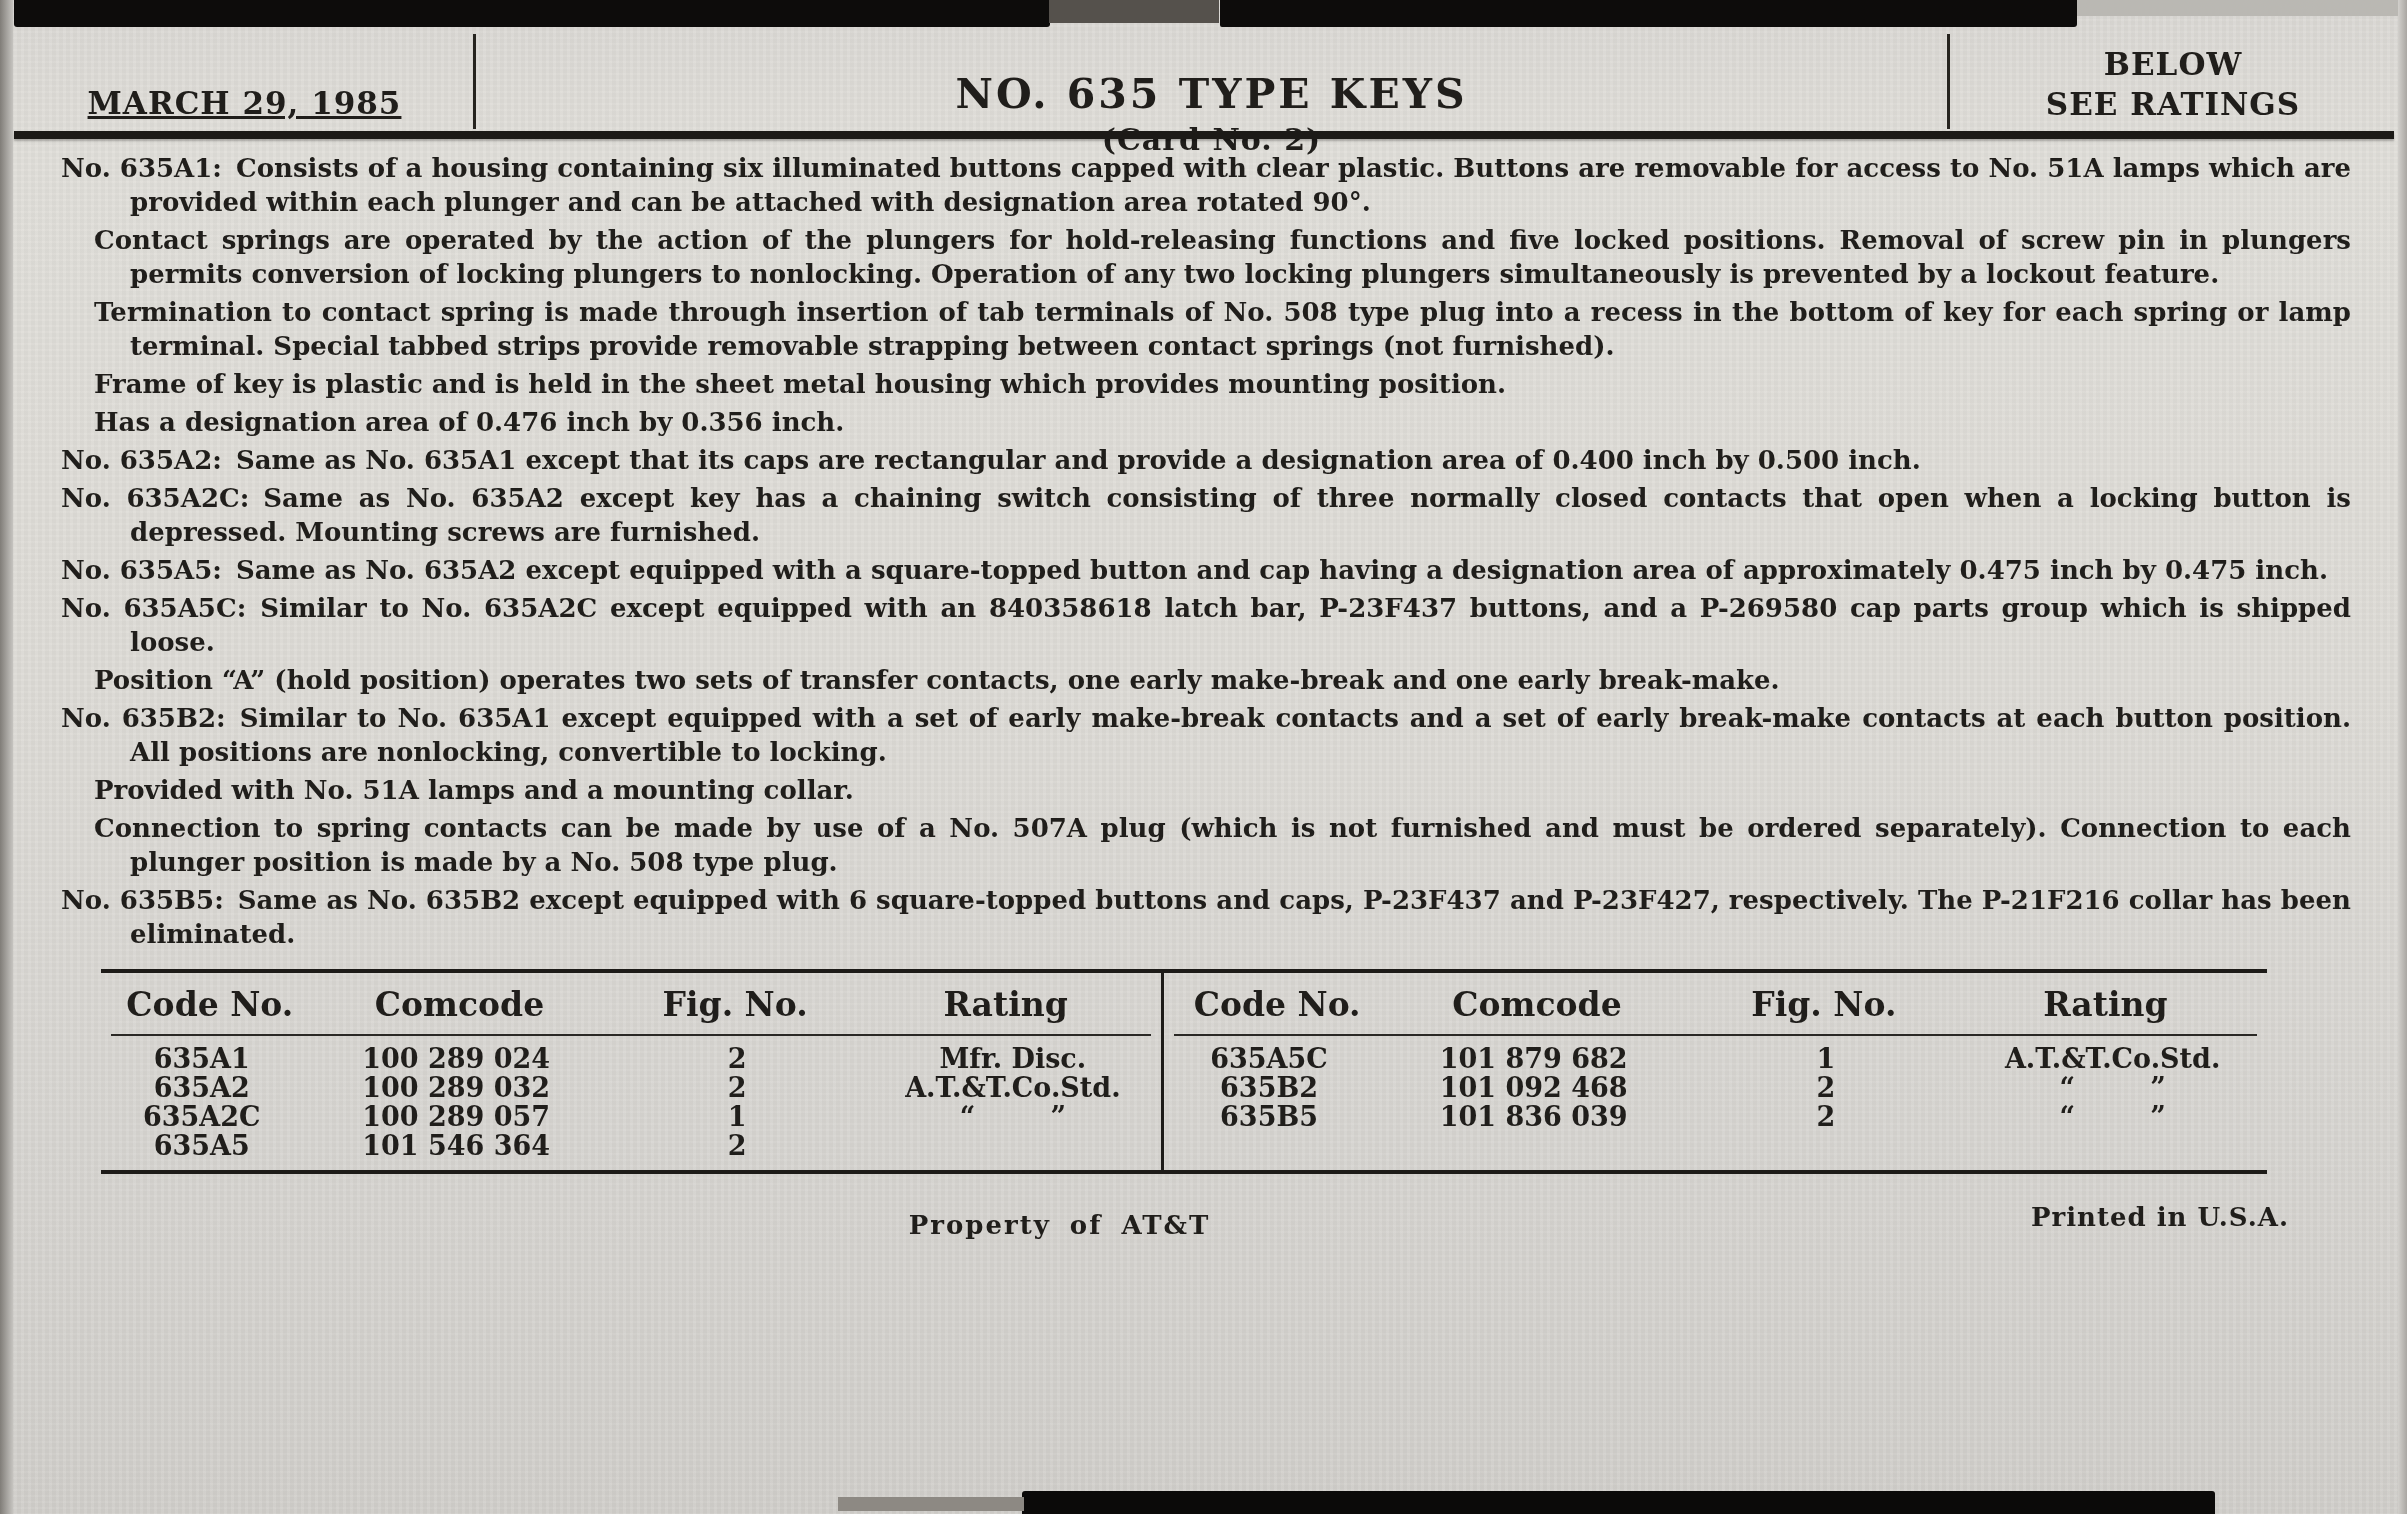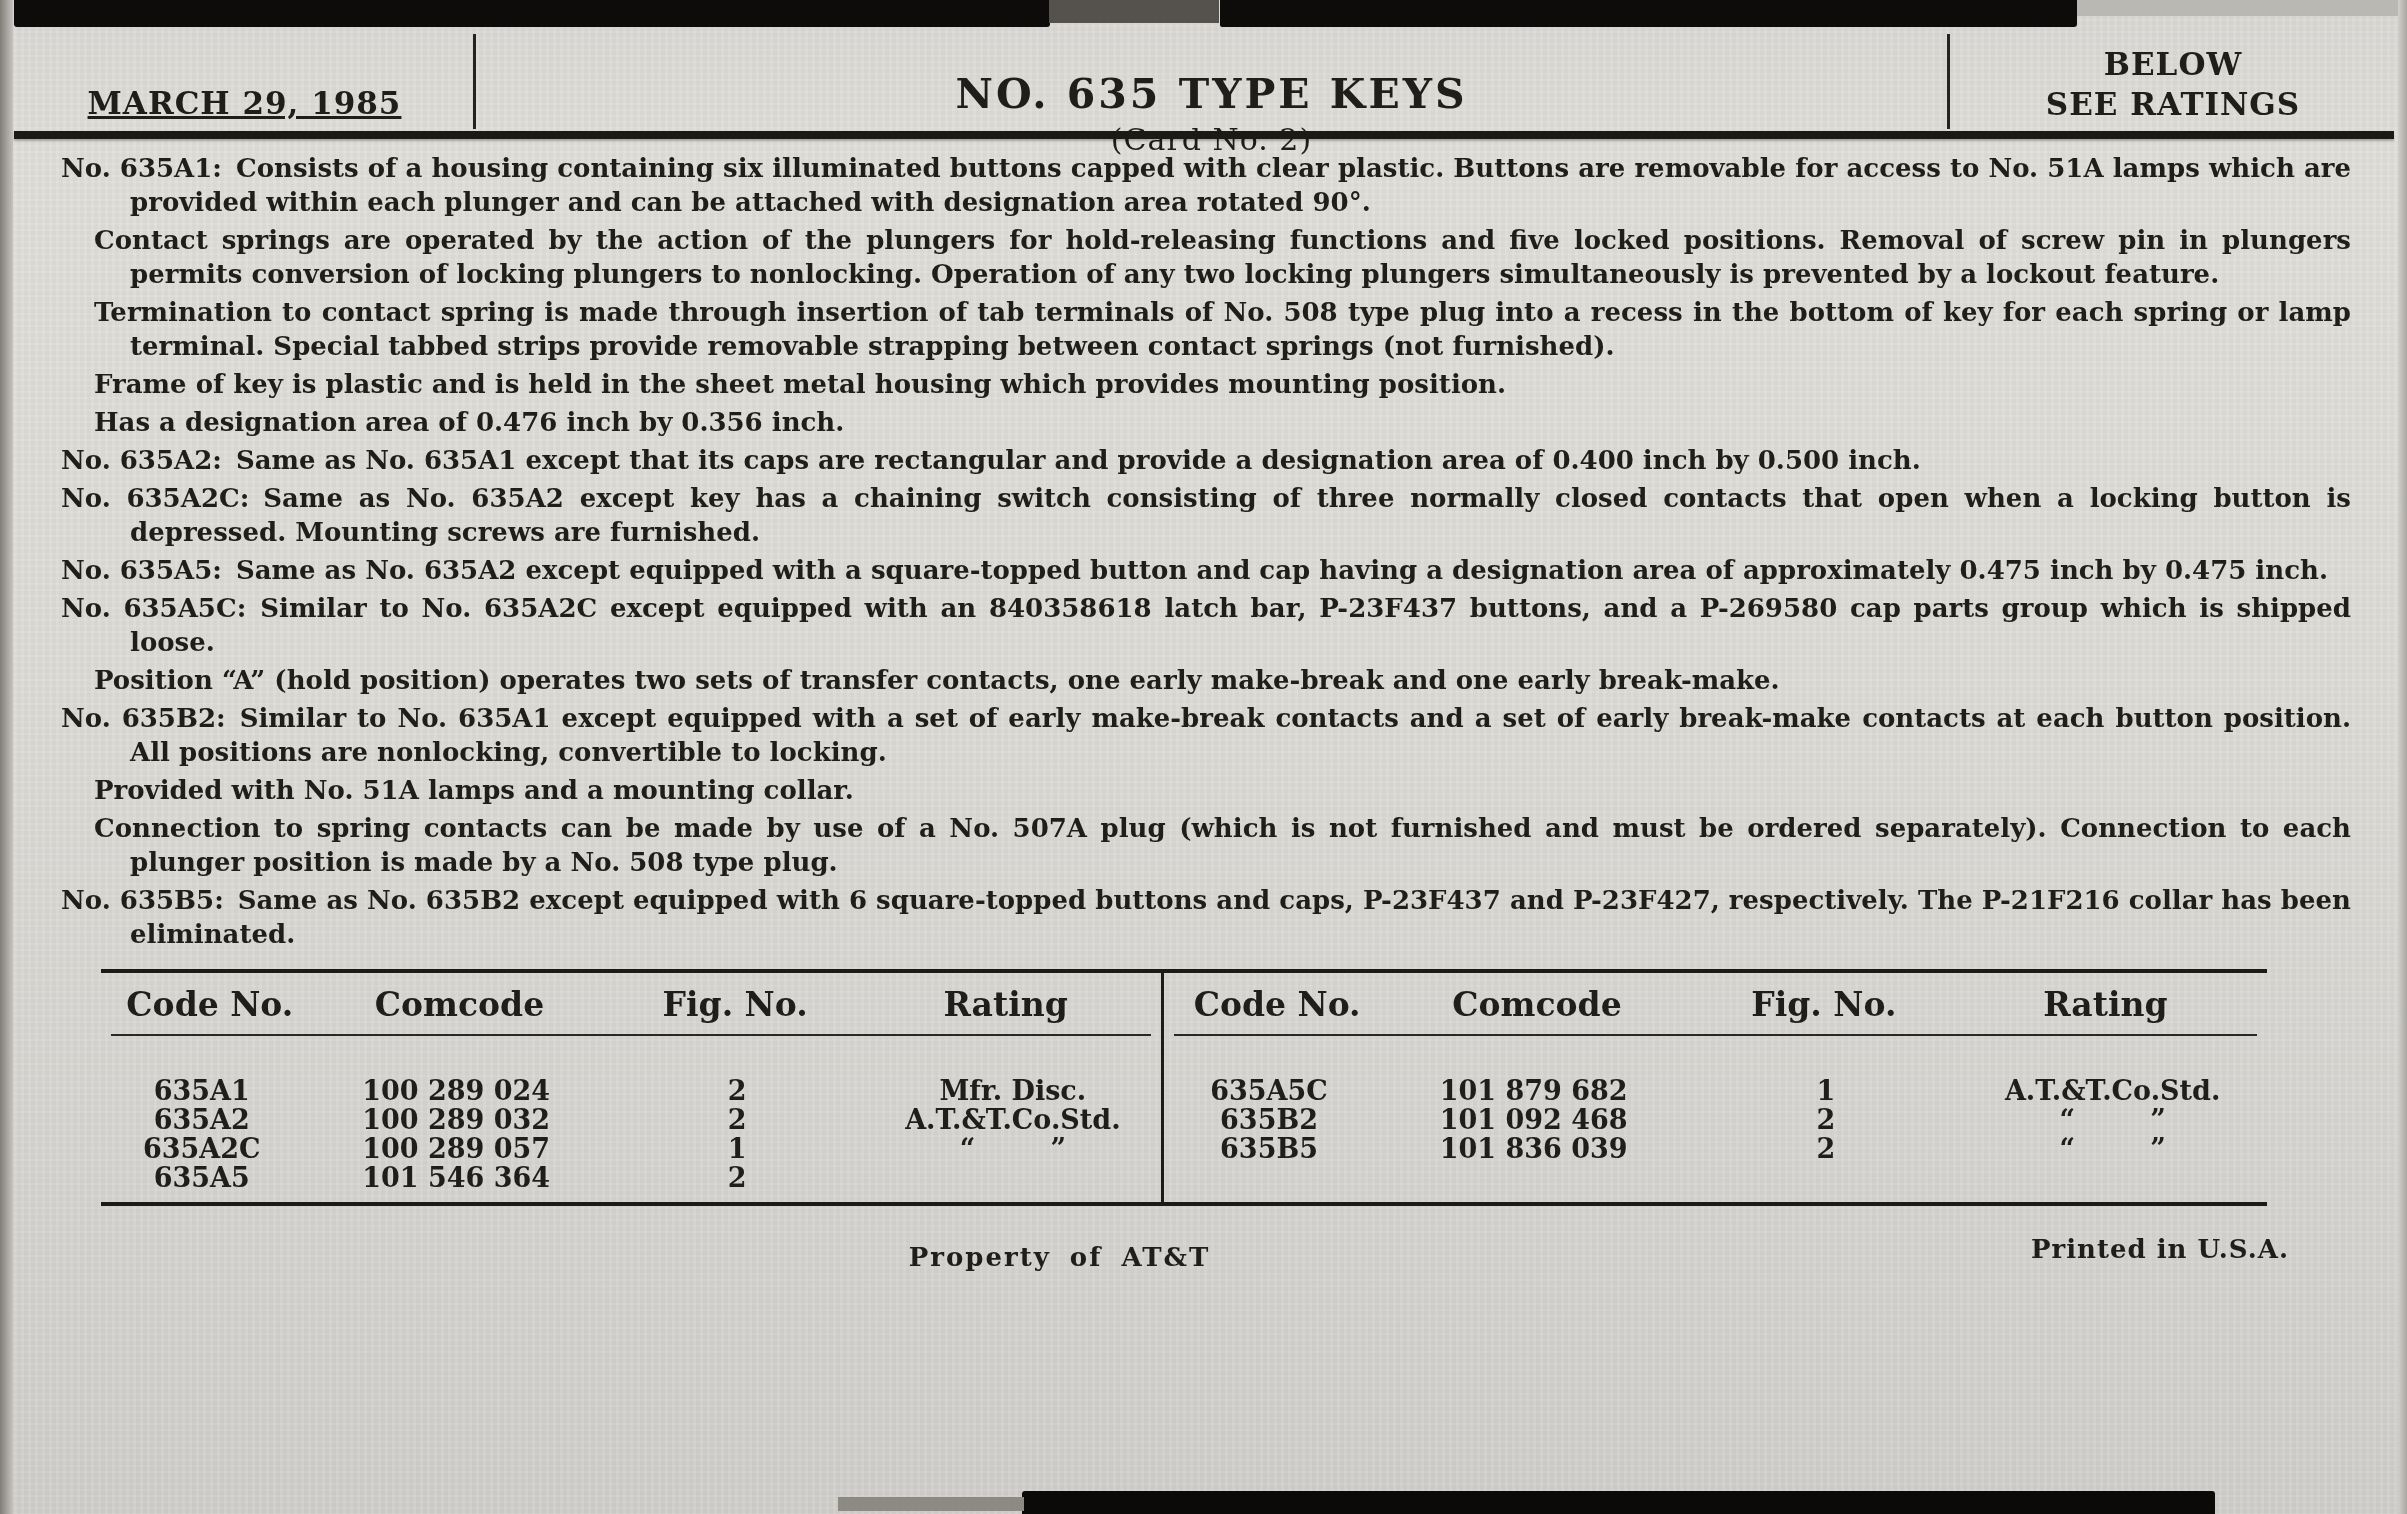--- a/index.html
+++ b/index.html
@@ -35,21 +35,21 @@
 
   
   .card-header { display:flex; margin:34px 12px 0 16px; height:95px; position:relative; z-index:2; }
   .col-date { width:457px; display:flex; align-items:flex-end; justify-content:center; padding-bottom:8px; }
   .date-text { font-size:31px; font-weight:700; letter-spacing:1px;text-decoration:underline; }
   .col-title {
     flex:1; border-left:3px solid #26241f; border-right:3px solid #26241f;
     text-align:center; padding-top:8px;
   }
   .title-text { font-size:41px; font-weight:700; letter-spacing:3px;margin-top:28px; }
-  .subtitle-text { font-size:30px; font-weight:400; margin-top:4px; letter-spacing:1px; }
+  .subtitle-text { font-size:30px; font-weight:700; margin-top:4px; letter-spacing:1px; }
   .col-ratings { width:446px; text-align:center; font-size:31px; font-weight:700; padding-top:10px; line-height:1.3; letter-spacing:1px; }
   .header-rule { height:8px; background:#1c1a17; margin:2px 14px 0 14px; box-shadow:0 2px 2px rgba(0,0,0,0.25); position:relative; z-index:2; }
 
   
   .spec-paragraphs {
     margin:12px 57px 0 61px;
     font-size:26px; font-weight:700; line-height:34px;
     text-align:justify; position:relative; z-index:2;
   }
   .para { margin:4px 0; padding-left:69px; }
@@ -62,21 +62,21 @@
     display:flex; margin:18px 141px 0 101px;
     border-top:4px solid #1d1b18; border-bottom:4px solid #1d1b18;
     position:relative; z-index:2;
   }
   .table-half { flex:1; padding:4px 0 10px 0; }
   .table-half.right { border-left:3px solid #1d1b18; flex:1.04; }
   .trow { display:grid; grid-template-columns:19% 29% 24% 28%; }
   .tcell { text-align:center; white-space:pre; font-weight:700; }
   .thead-wrap { border-bottom:2px solid #2a2825; margin:0 10px; }
   .th { font-size:33px; padding:8px 0 10px 0; }
-  .tbody-wrap { padding-top:8px;margin-top:32px; }
+  .tbody-wrap { padding-top:8px; }
   .td { font-size:27px; line-height:29px; }
 
   
   .card-footer { position:relative; margin-top:36px; height:40px; font-size:26px; font-weight:700; z-index:2; }
   .property-notice { position:absolute; left:44%; transform:translateX(-50%); letter-spacing:2px; word-spacing:8px; }
   .printed-notice { position:absolute; right:119px; top:-8px; letter-spacing:1px; }
 </style>
 </head>
 <body>
 

